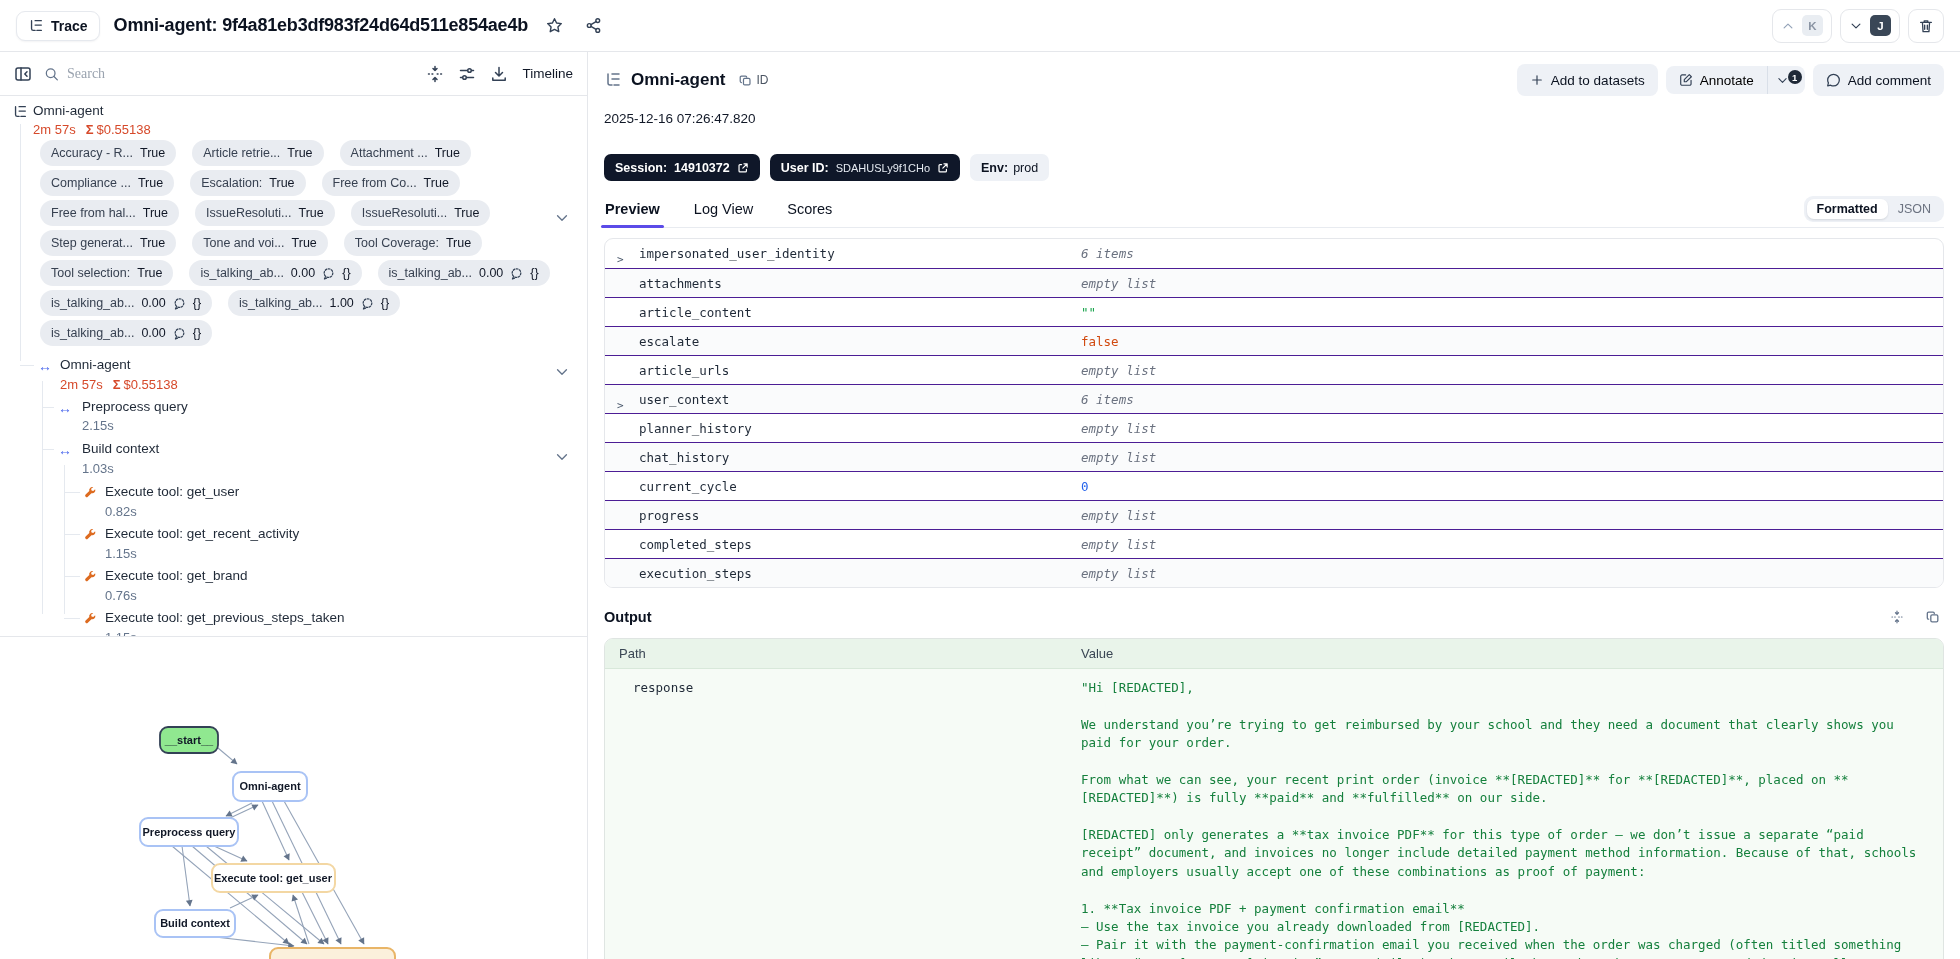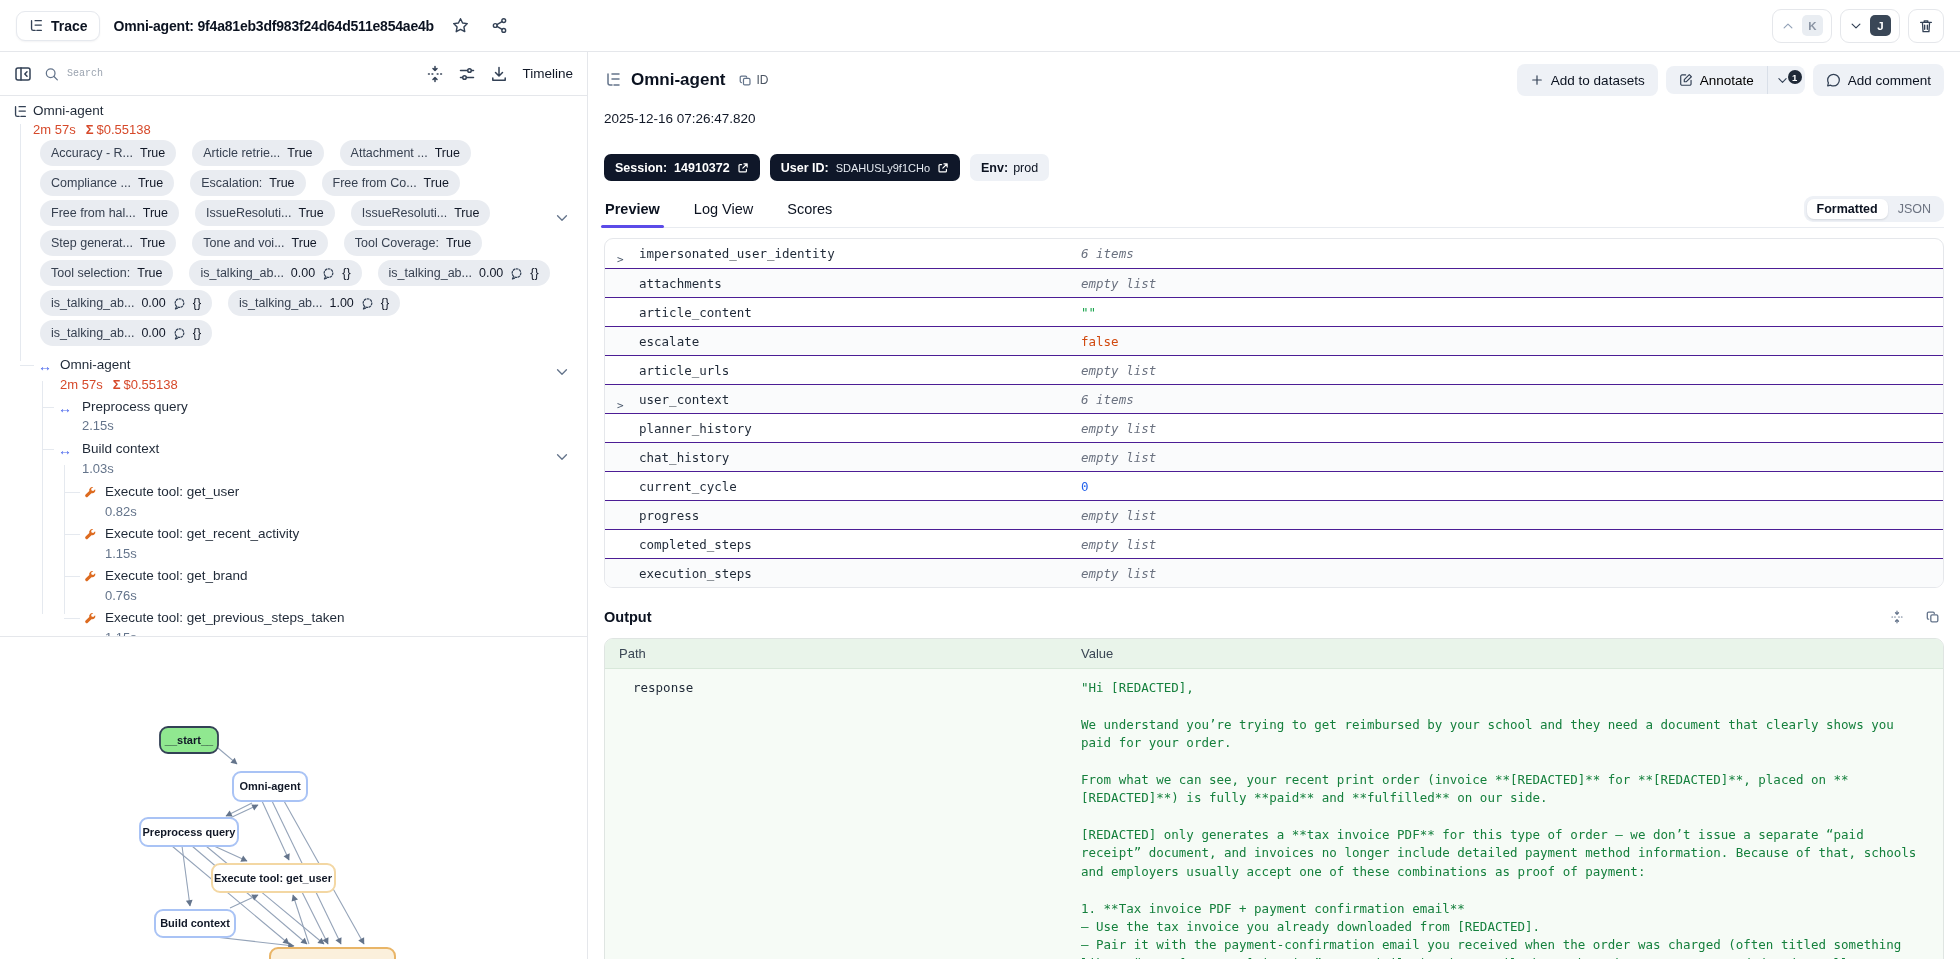--- a/index.html
+++ b/index.html
@@ -8,21 +8,21 @@
   svg { display:block; }
   .ico { stroke:#334155; fill:none; stroke-width:1.5; stroke-linecap:round; stroke-linejoin:round; }
   .ico-gray { stroke:#64748b; }
 
   
   .topbar { height:52px; display:flex; align-items:center; gap:14px; padding:0 16px;
     border-bottom:1px solid #e5e7eb; background:#fff; }
   .trace-chip { display:inline-flex; align-items:center; gap:7px; padding:6px 11px;
     border:1px solid #e6e9ee; border-radius:9px; font-size:14px; font-weight:700;
     box-shadow:0 1px 2px rgba(16,24,40,.05); background:#fff; }
-  .topbar-title { font-size:14px; font-weight:700; letter-spacing:-.2px; }
+  .topbar-title { font-size:18px; font-weight:700; letter-spacing:-.2px; }
   .icon-btn { background:none; border:none; padding:4px; cursor:pointer; display:flex; }
   .topbar-right { margin-left:auto; display:flex; gap:8px; align-items:center; }
   .nav-btn { height:34px; display:flex; align-items:center; gap:7px; padding:0 8px;
     border:1px solid #e5e7eb; border-radius:9px; background:#fff; cursor:pointer; }
   .kbd { width:21px; height:21px; border-radius:5px; display:grid; place-items:center;
     font-size:11.5px; font-weight:700; }
   .kbd-gray { background:#e9edf2; color:#8a94a3; }
   .kbd-dark { background:#3a4757; color:#fff; }
   .sq-btn { width:36px; height:34px; border:1px solid #e5e7eb; border-radius:9px;
     background:#fff; display:grid; place-items:center; cursor:pointer; }
@@ -30,22 +30,22 @@
   
   .app { display:flex; height:907px; }
   .sidebar { width:588px; min-width:588px; border-right:1px solid #e5e7eb;
     display:flex; flex-direction:column; background:#fff; }
   .main { flex:1; padding:0 16px; overflow:hidden; }
 
   
   .side-toolbar { height:44px; border-bottom:1px solid #e5e7eb; display:flex;
     align-items:center; gap:10px; padding:0 12px; }
   .search-wrap { flex:1; display:flex; align-items:center; gap:8px; }
-  .search-wrap input { border:none; outline:none; font-size:10px; width:100%;
-    font-family:Liberation Mono, monospace; color:#0b1220; }
+  .search-wrap input { border:none; outline:none; font-size:14px; width:100%;
+    font-family:Liberation Serif, serif; color:#0b1220; }
   .search-wrap input::placeholder { color:#9aa3af; }
   .tool-ico { background:none; border:none; padding:2px; cursor:pointer; display:flex; }
   .timeline-btn { background:none; border:none; font-size:13.5px; color:#111827;
     cursor:pointer; font-family:inherit; padding:2px 2px; }
 
   
   .tree { position:relative; height:541px; overflow:hidden; border-bottom:1px solid #e5e7eb; }
   .abs { position:absolute; }
   .t-label { font-size:13.5px; font-weight:500; color:#1f2937; white-space:nowrap; cursor:pointer; }
   .t-meta { font-size:13px; color:#64748b; white-space:nowrap; }

